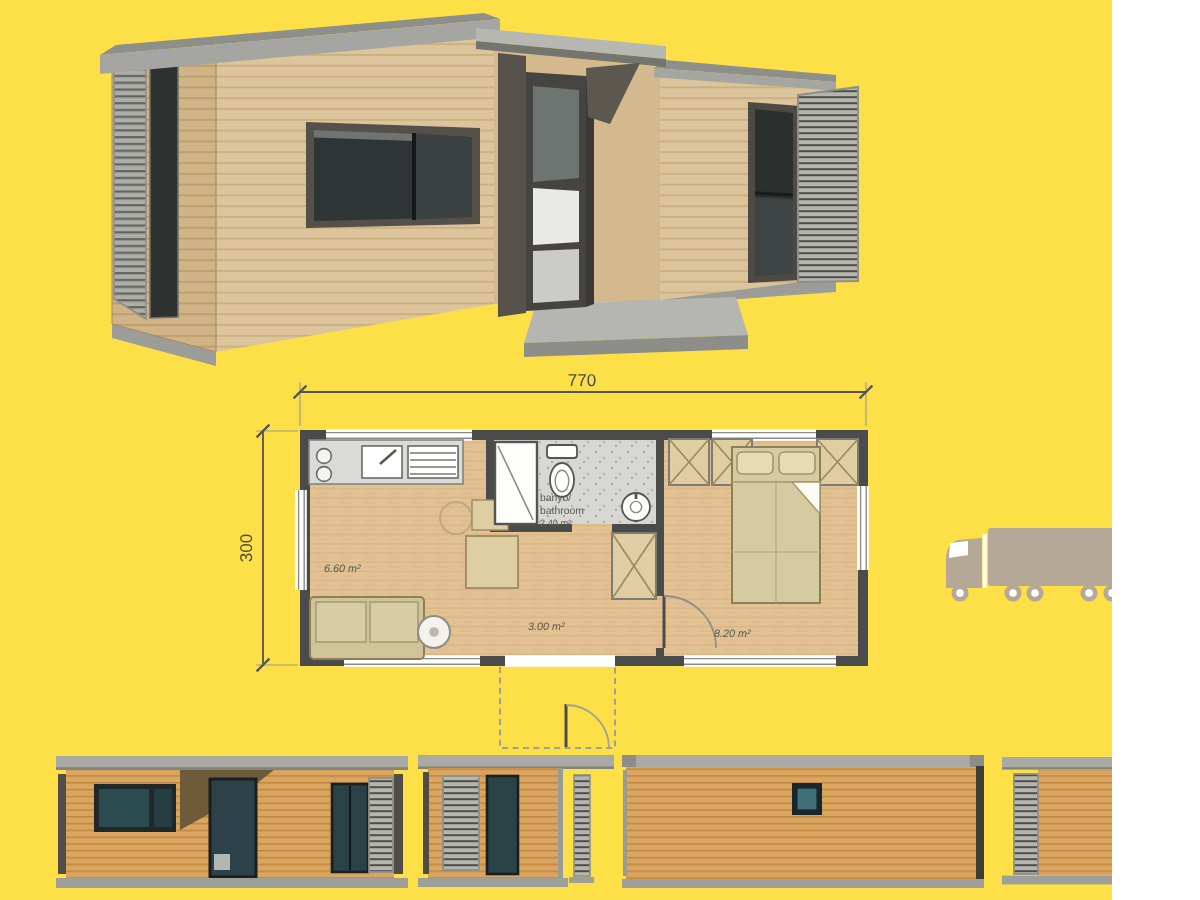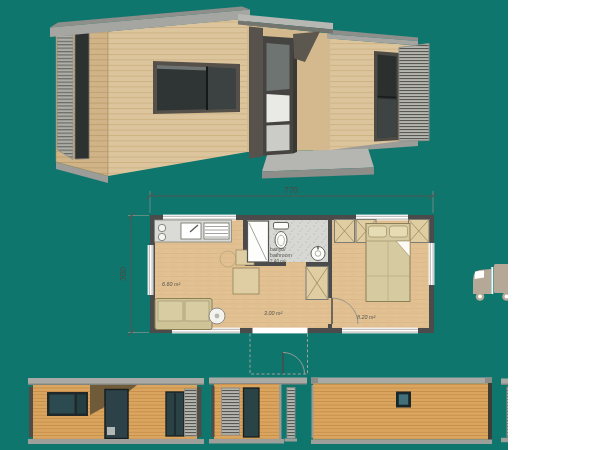--- a/index.html
+++ b/index.html
@@ -1,16 +1,16 @@
 <!DOCTYPE html>
 <html><head>
 <meta charset="utf-8">
 <style>
   html,body{margin:0;padding:0;background:#ffffff;}
-  .sheet{position:relative;width:508px;height:450px;background:#0f766e;overflow:hidden;
+  .sheet{position:relative;width:556px;height:450px;background:#fde047;overflow:hidden;
          font-family:"Liberation Sans",sans-serif;text-align:center;}
   .sheet svg{position:absolute;left:0;top:0;display:block;}
   text{font-family:"Liberation Sans",sans-serif;}
 </style>
 </head>
 <body>
 
 <div class="sheet">
 <svg width="600" height="450" viewBox="0 0 600 450">
   <defs>

